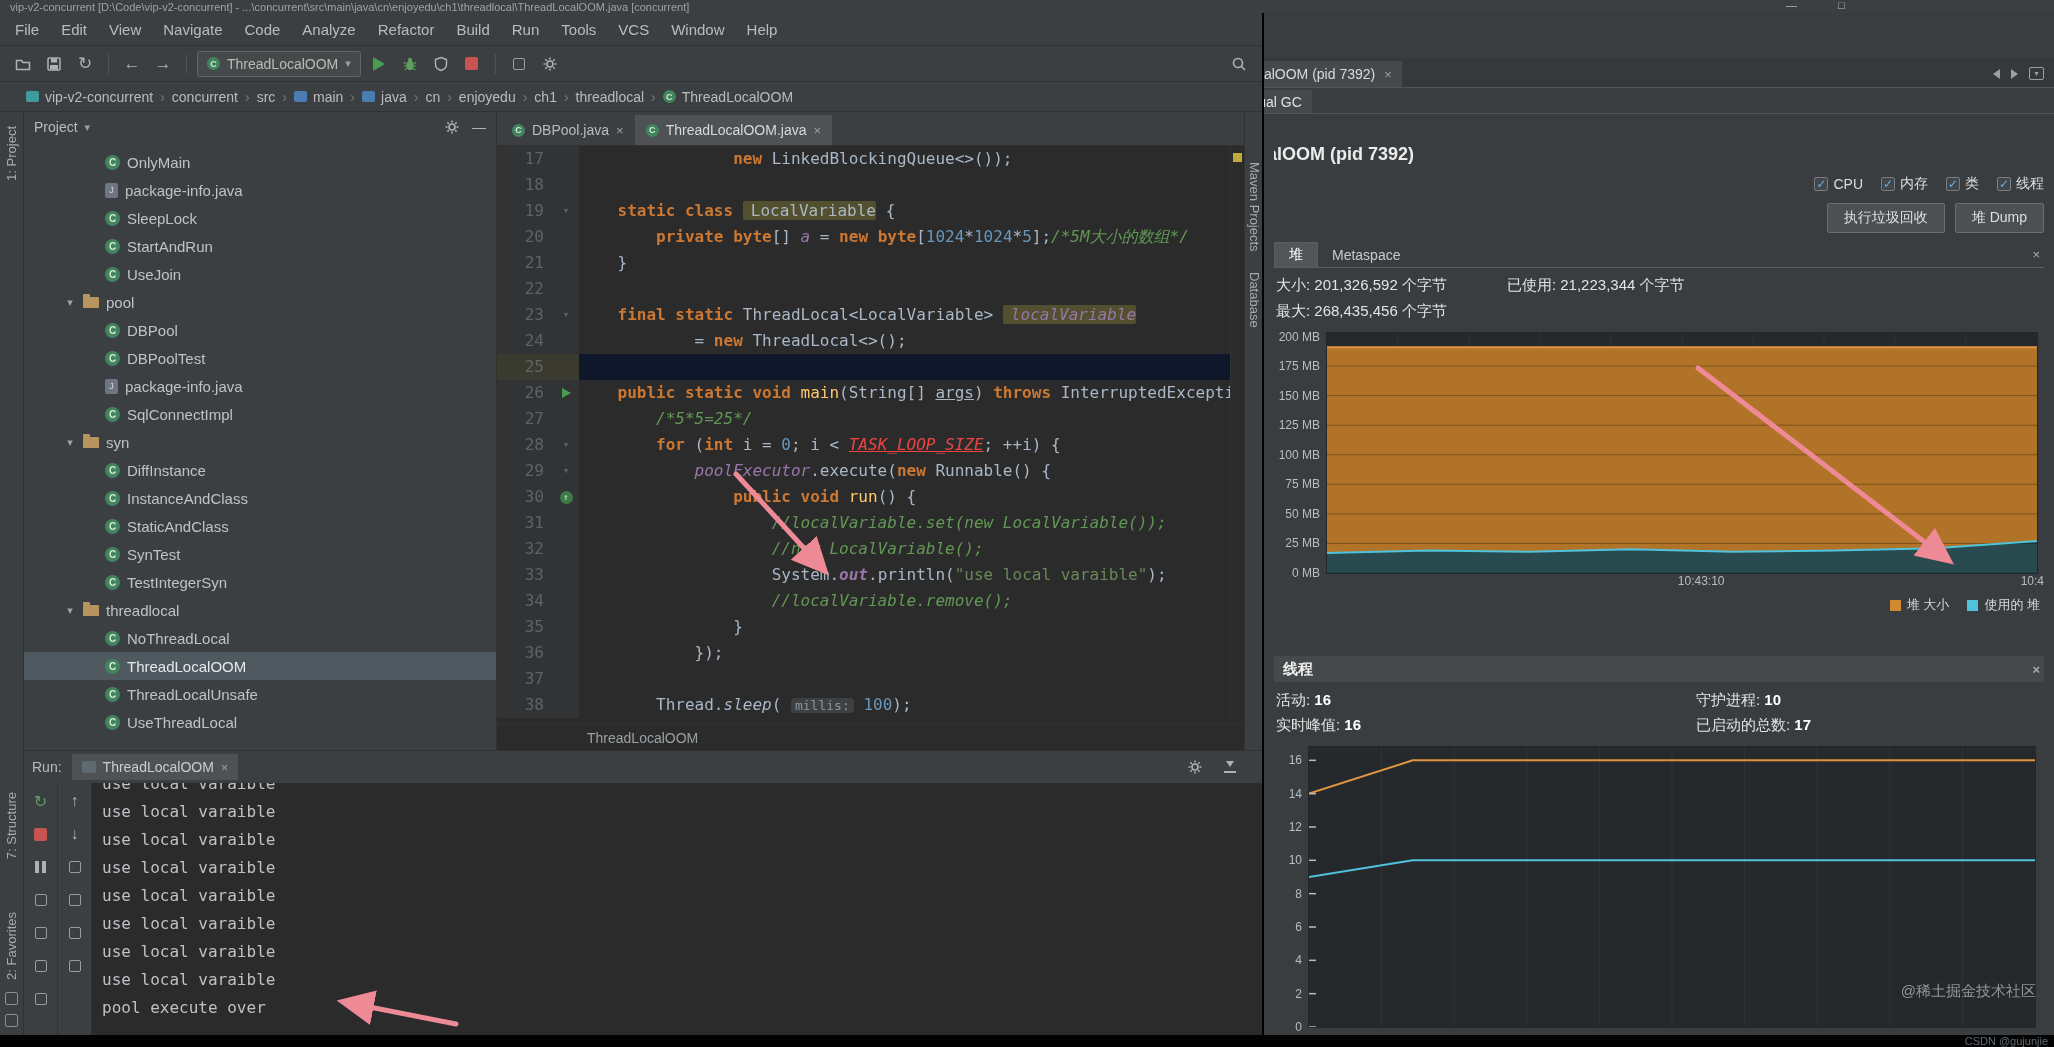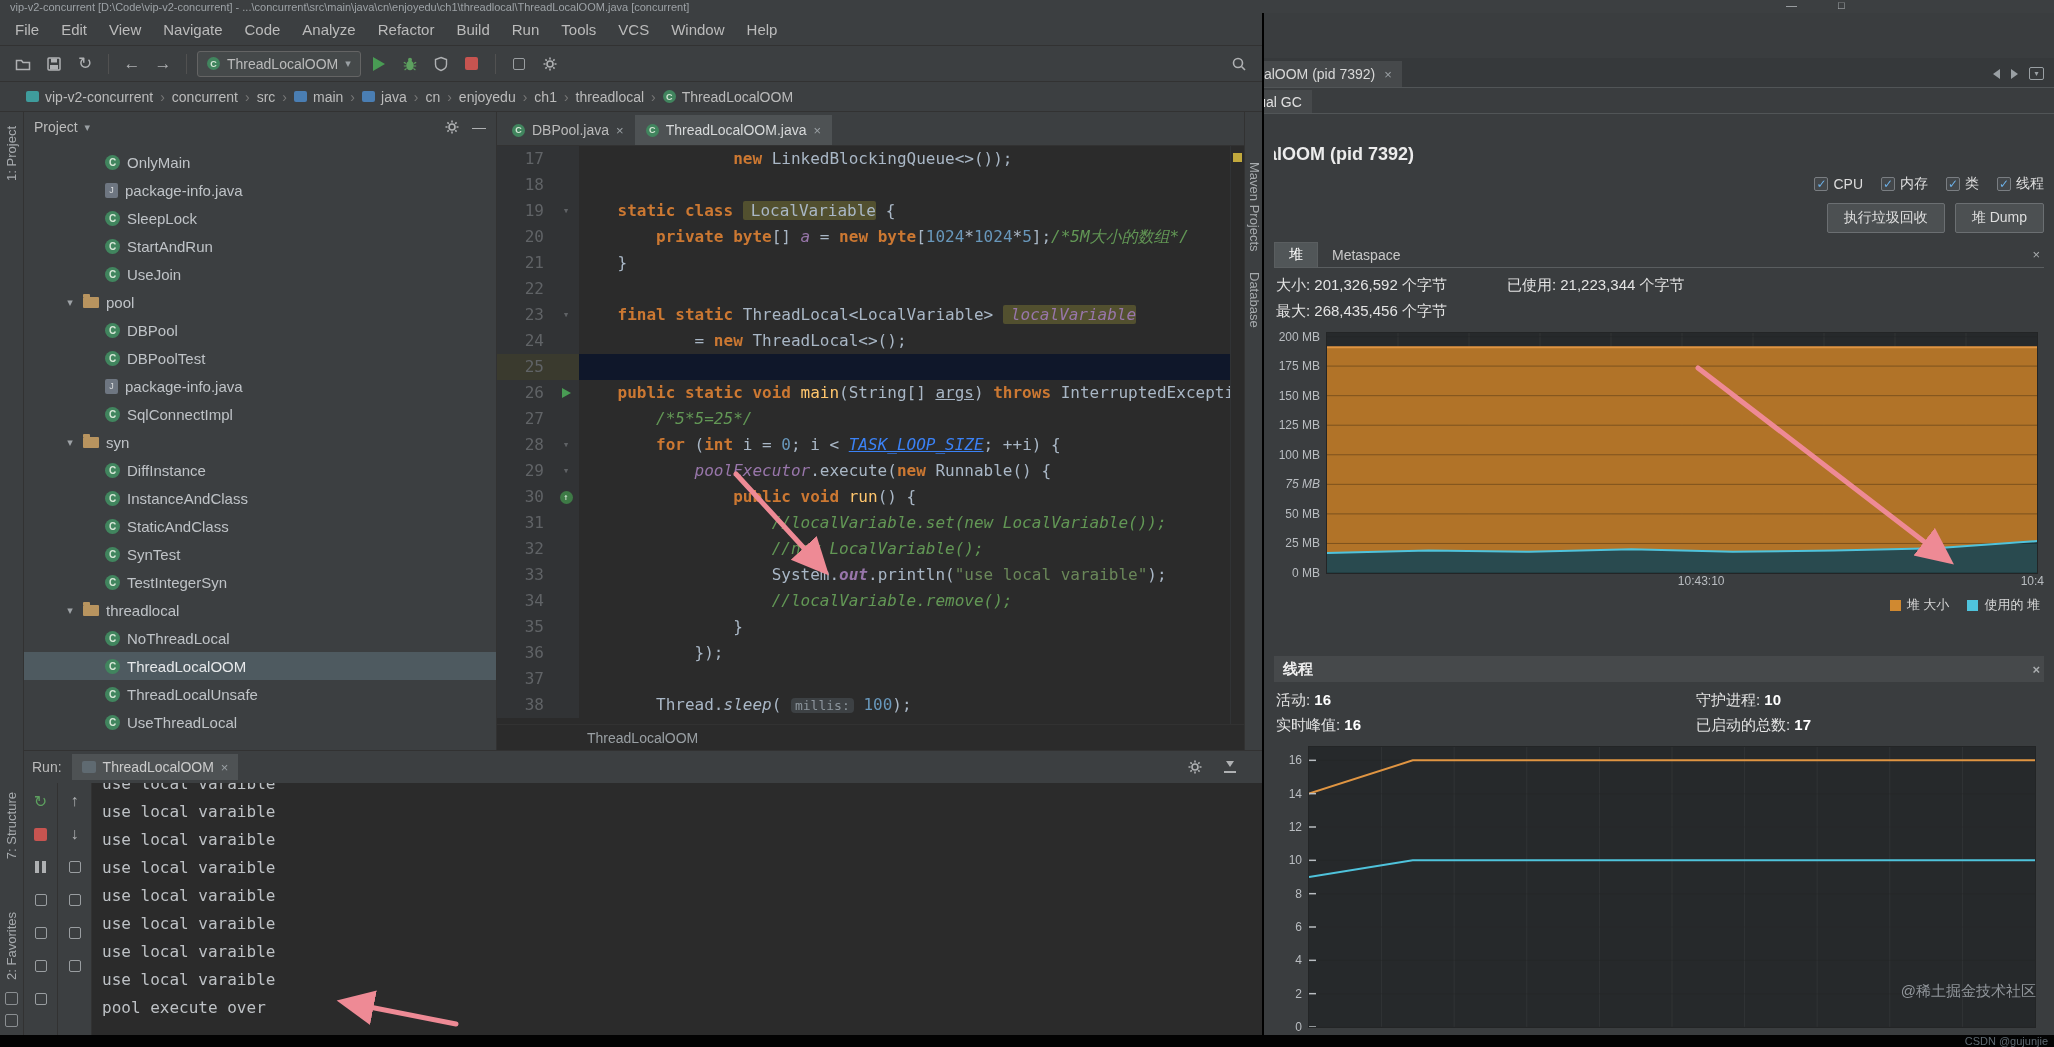--- a/index.html
+++ b/index.html
@@ -75,21 +75,21 @@
   .gm{width:26px;flex:none;background:#313335;display:flex;align-items:center;justify-content:center;font-size:11px;color:#5f6265;}
   .crow.caret .ln,.crow.caret .gm{background:#3a3a2e;}
   .ctext{margin:0;font:inherit;color:#a9b7c6;flex:1;min-width:0;}
   .sg-p{color:#a9b7c6;}
   .sg-k{color:#cc7832;font-weight:bold;}
   .sg-num{color:#6897bb;}
   .sg-s{color:#6a8759;}
   .sg-c{color:#629755;font-style:italic;}
   .sg-f{color:#9876aa;font-style:italic;}
   .sg-fb{color:#9876aa;font-style:italic;font-weight:bold;}
-  .sg-cst{color:#3b82f6;font-style:italic;text-decoration:underline;}
+  .sg-cst{color:#ef4444;font-style:italic;text-decoration:underline;}
   .sg-m{color:#ffc66d;}
   .sg-u{color:#a9b7c6;text-decoration:underline;}
   .sg-i{color:#a9b7c6;font-style:italic;}
   .sg-hl{background:#52502f;border-radius:2px;padding-left:8px;}
   .sg-hint{background:#3d4144;color:#8c959c;border-radius:4px;padding:0 4px;font-size:13px;}
   .run-tri{width:0;height:0;border-left:9px solid #499c54;border-top:5px solid transparent;border-bottom:5px solid transparent;}
   .impl-c{width:13px;height:13px;border-radius:50%;background:#3e7a46;color:#dff0df;font-size:9px;line-height:13px;text-align:center;}
   .scroll{position:absolute;right:0;top:0;bottom:0;width:13px;background:#2b2b2b;border-left:1px solid #313335;}
   .mark-y{position:absolute;right:2px;top:7px;width:9px;height:9px;background:#c2a93d;}
   .ed-crumb{height:26px;display:flex;align-items:center;padding-left:90px;color:#9aa0a4;font-size:14px;
@@ -631,21 +631,21 @@
         <div class="row">
           <span>最大: 268,435,456 个字节</span>
         </div>
       </div>
 
       <div class="chartwrap heapwrap" id="heapChart">
         <div class="ylabels">
             <div class="ytick" style="top: 240px;">0 MB</div>
             <div class="ytick" style="top: 210.443px;">25 MB</div>
             <div class="ytick" style="top: 180.887px;">50 MB</div>
-            <div class="ytick" style="top: 151.33px; font-style: italic;">75 MB</div>
+            <div class="ytick" style="top: 151.33px;">75 MB</div>
             <div class="ytick" style="top: 121.773px;">100 MB</div>
             <div class="ytick" style="top: 92.2167px;">125 MB</div>
             <div class="ytick" style="top: 62.6601px;">150 MB</div>
             <div class="ytick" style="top: 33.1034px;">175 MB</div>
             <div class="ytick" style="top: 3.5468px;">200 MB</div>
           </div>
         <svg class="chart" width="710" height="240">
             <rect x="0" y="0" width="710" height="240" fill="#26292b"></rect>
             <line x1="0" y1="240" x2="710" y2="240" stroke="rgba(255,255,255,0.07)"></line>
             <line x1="0" y1="210.44334975369458" x2="710" y2="210.44334975369458" stroke="rgba(255,255,255,0.07)"></line>

